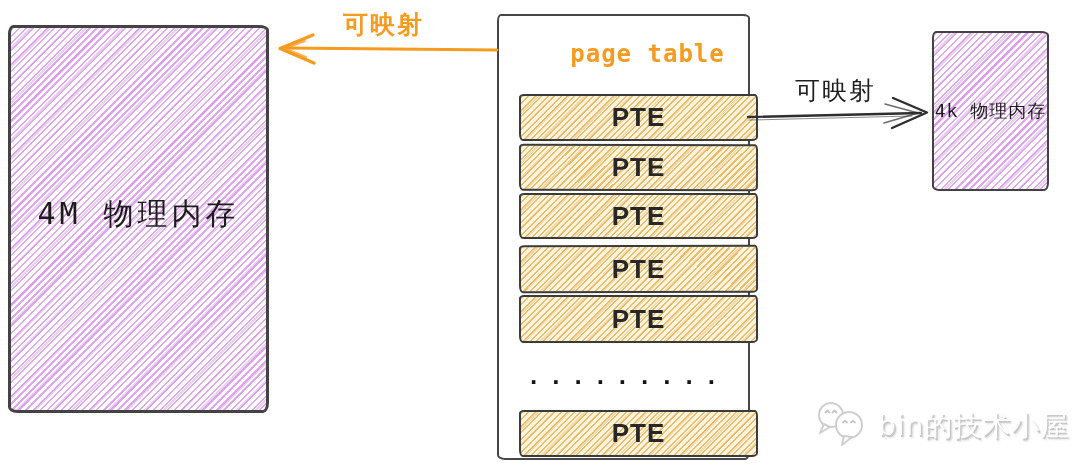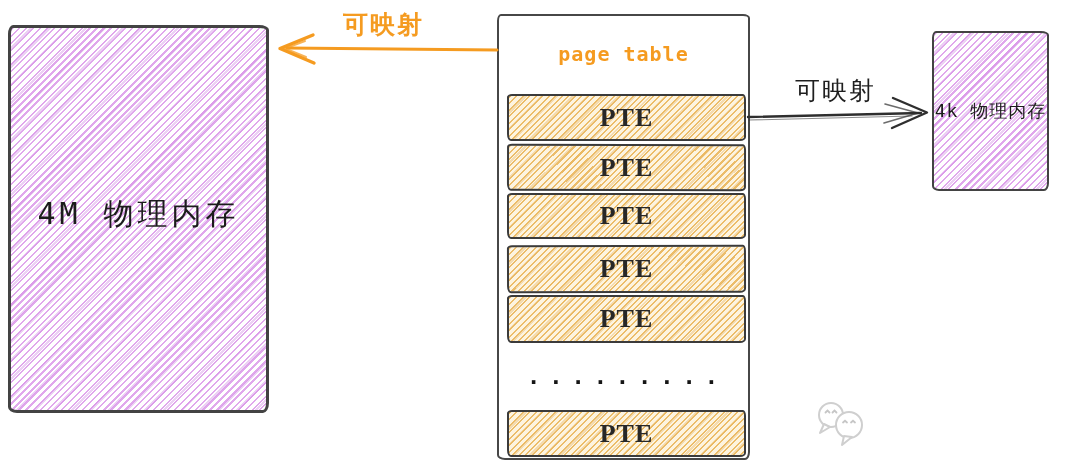--- a/index.html
+++ b/index.html
@@ -40,28 +40,28 @@
   .ptable{
     position:absolute;left:497px;top:14px;width:253px;height:446px;
     border:2.5px solid #474747;
     border-radius:4px 7px 5px 8px / 7px 4px 8px 5px;
     background:#ffffff;box-sizing:border-box;
   }
   .ptable-title{
     position:absolute;left:0;top:0;width:100%;height:76px;
     display:flex;align-items:center;justify-content:center;
     font-family:"DejaVu Sans Mono","Liberation Mono",monospace;
-    font-weight:bold;font-size:20px;color:#f59b20;letter-spacing:1px;
+    font-weight:bold;font-size:24px;color:#f59b20;letter-spacing:1px;padding-left:24px;
   }
   .pte-row{
-    position:absolute;left:8px;width:239px;height:47px;
+    position:absolute;left:20px;width:239px;height:47px;
     border:2.5px solid #3b3b3b;
     border-radius:5px 3px 6px 4px / 3px 6px 4px 7px;
     display:flex;align-items:center;justify-content:center;
-    font-family:Liberation Serif, serif;
+    font-family:Liberation Sans, sans-serif;
     font-weight:bold;font-size:26px;color:#272727;letter-spacing:1px;
     box-sizing:border-box;
   }
   .pte-r1{top:78px;}
   .pte-r2{top:128px;transform:rotate(.15deg);}
   .pte-r3{top:177px;height:46px;}
   .pte-r4{top:229px;height:48px;transform:rotate(-.15deg);}
   .pte-r5{top:279px;height:48px;}
   .pte-r6{top:394px;}
   .ellipsis-row{
@@ -150,15 +150,16 @@
         <circle cx="35" cy="27" r="13"></circle>
         <path d="M30 38 L28 47 L38 39 Z" stroke-linejoin="round"></path>
       </g>
       <g stroke="#c6c6c6" stroke-width="1.8" fill="none" stroke-linecap="round">
         <path d="M11.5 14.5 L13.5 12.5 L15.5 14.5"></path>
         <path d="M18.5 14.5 L20.5 12.5 L22.5 14.5"></path>
         <path d="M29 24.5 L31 22.8 L33 24.5"></path>
         <path d="M37 24.5 L39 22.8 L41 24.5"></path>
       </g>
     </svg>
+    <span class="wm-text">bin的技术小屋</span>
   </div>
 
 </div>
 
 </body></html>

